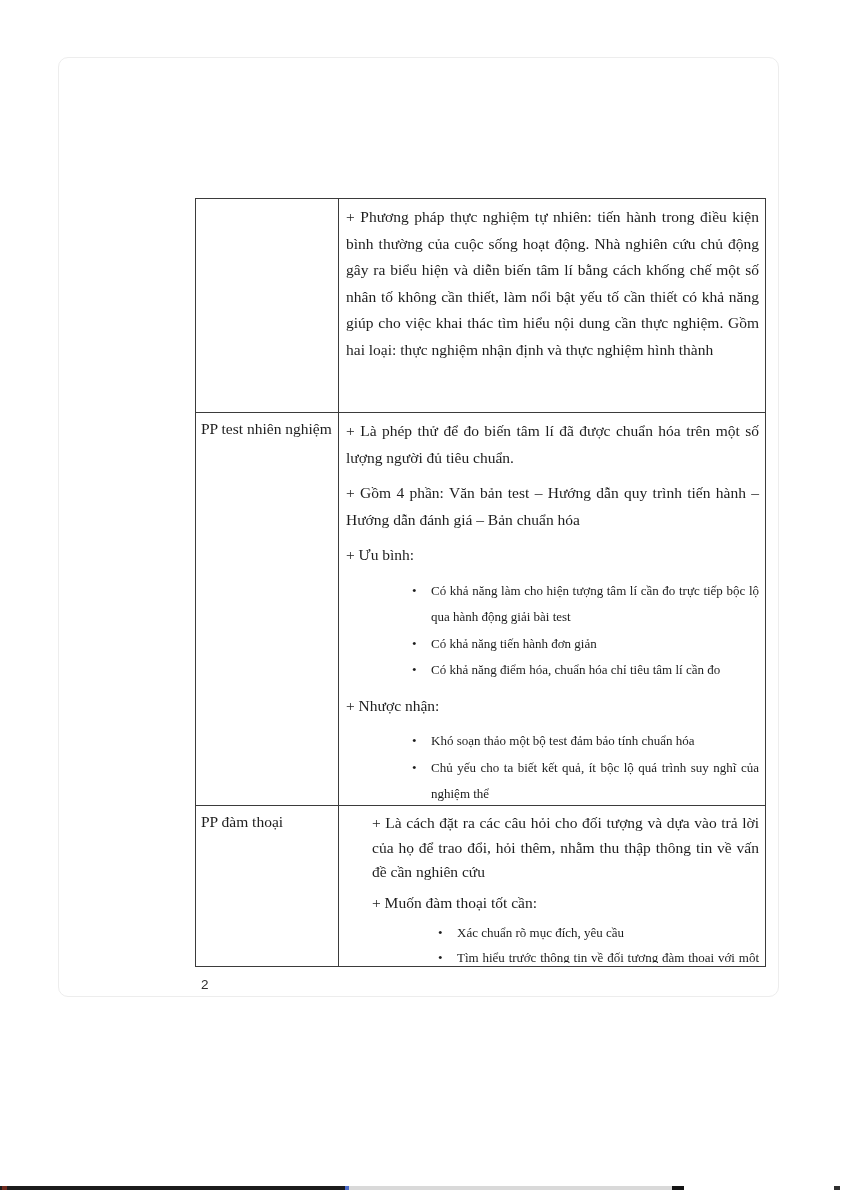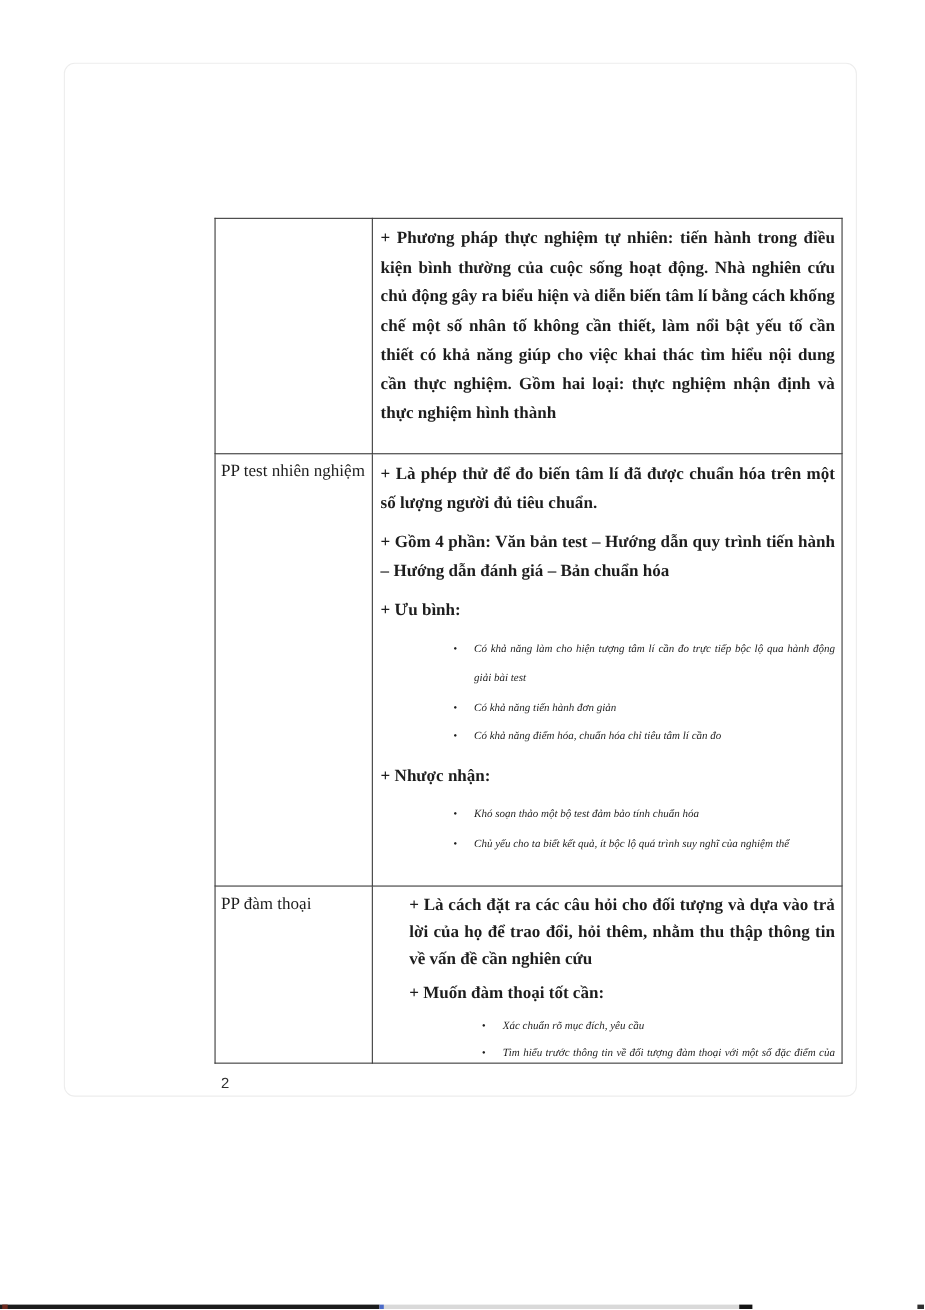--- a/index.html
+++ b/index.html
@@ -52,33 +52,31 @@
     overflow: hidden;
   }
   .row-1 .content-cell .cell-inner { height: 204px; }
   .row-2 .content-cell .cell-inner { height: 383px; }
   .row-3 .content-cell .cell-inner { height: 152px; margin-left: 26px; }
   .content-cell p {
     margin: 0 0 9px 0;
     font-size: 15.5px;
     line-height: 26.5px;
     text-align: justify;
-    font-weight: bold;
   }
   .bullets {
     margin: 0 0 9px 64px;
     padding: 0;
   }
   .bullet {
     position: relative;
     padding-left: 21px;
-    font-size: 10px;
+    font-size: 13px;
     line-height: 26.5px;
     text-align: justify;
-    font-style: italic;
   }
   .bullet::before {
     content: "\2022";
     position: absolute;
     left: 2px;
     top: 0;
   }
   .tight p { line-height: 24.5px; margin-bottom: 6px; }
   .tight .bullet { line-height: 24.5px; }
   .tight .bullets { margin-bottom: 0; }

